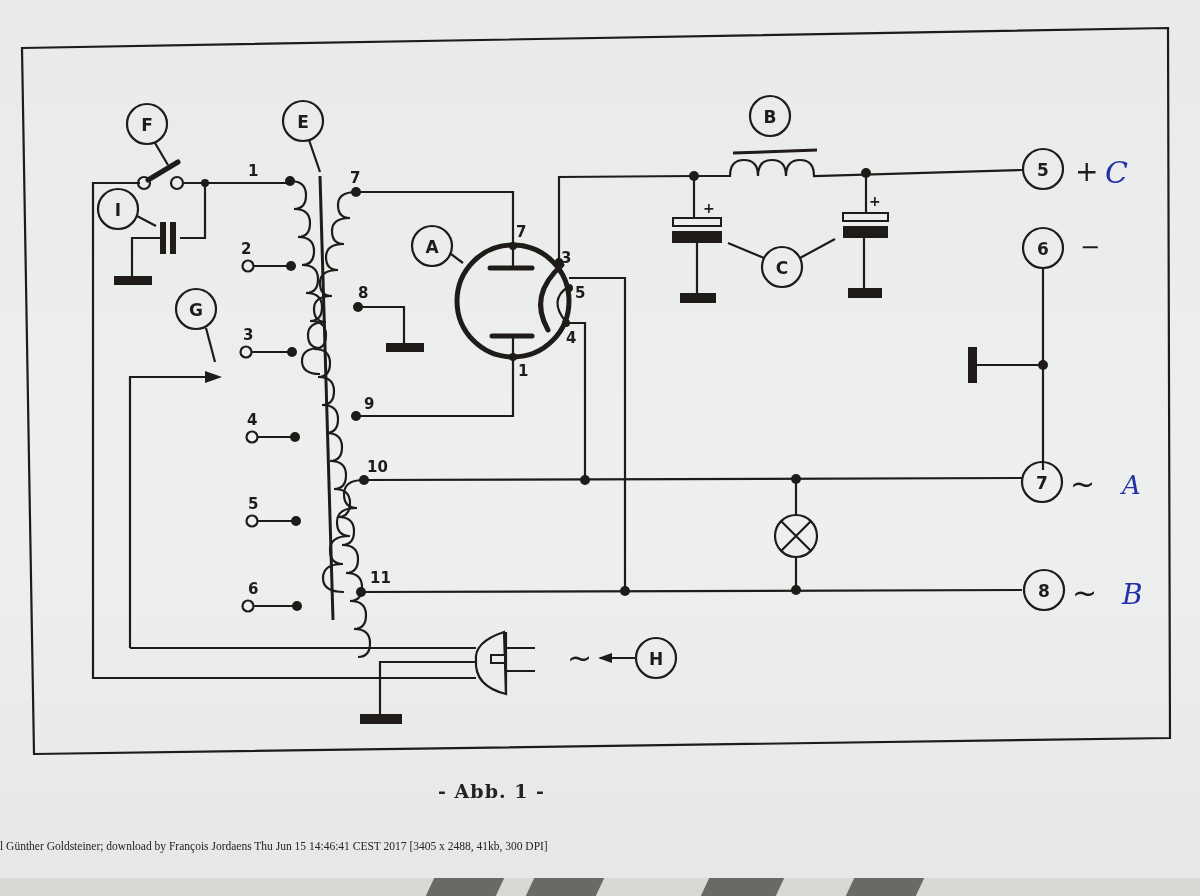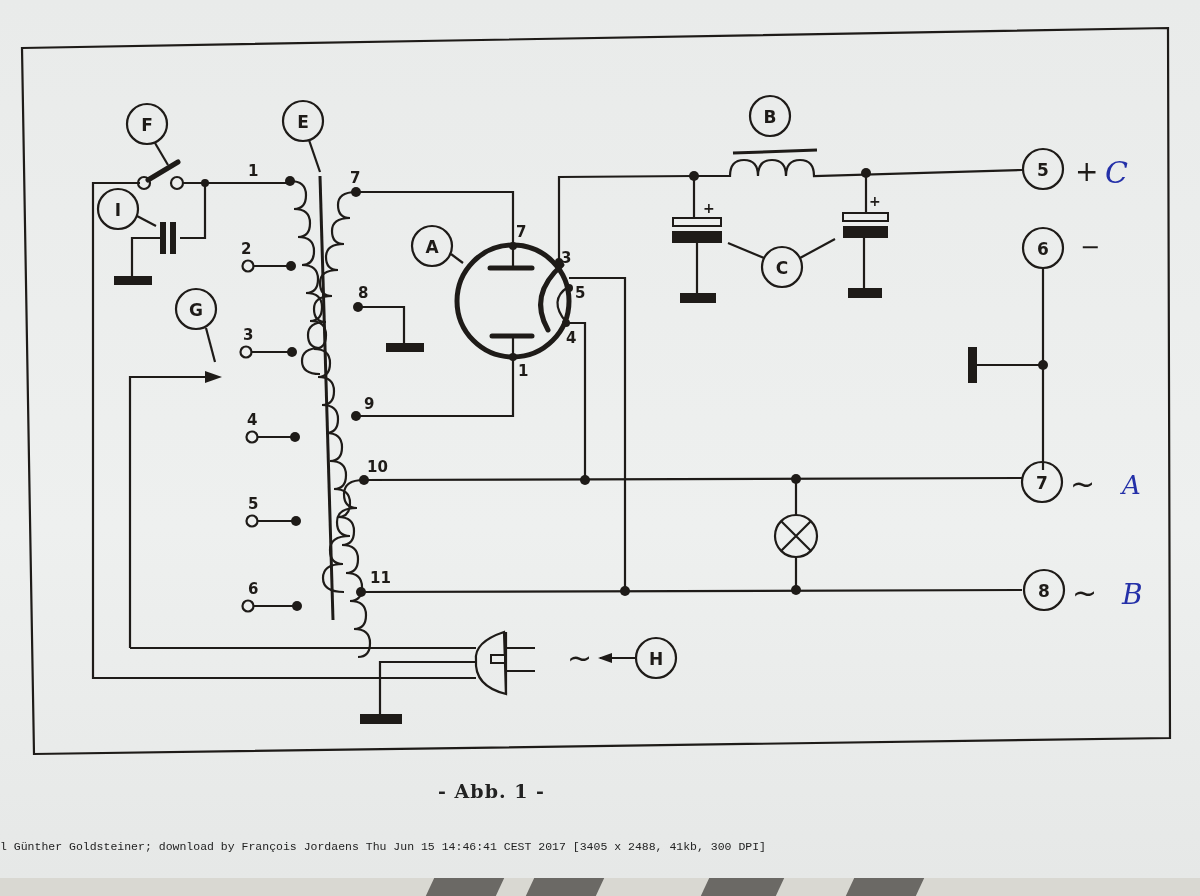--- a/index.html
+++ b/index.html
@@ -1,21 +1,21 @@
 <!DOCTYPE html>
 <html><head>
 <meta charset="utf-8">
 <style>
   html,body{margin:0;padding:0;}
   body{width:1200px;height:896px;overflow:hidden;background:#d9d8d2;position:relative;font-family:"DejaVu Sans",sans-serif;}
   .paper{position:absolute;left:0;top:0;width:1200px;height:878px;background:linear-gradient(180deg,#e9ebea 0%,#eef0ef 60%,#e6e8e7 100%);}
   .stripe{position:absolute;top:878px;height:18px;background:#6b6965;transform:skewX(-25deg);}
   svg.schem{position:absolute;left:0;top:0;}
   .caption{position:absolute;left:0;width:983px;top:780px;text-align:center;font-family:"DejaVu Serif",serif;font-weight:bold;font-size:19px;color:#222;letter-spacing:1px;}
-  .footer{position:absolute;left:0;top:840px;font-family:Liberation Mono, monospace;font-size:11.5px;color:#222;white-space:nowrap;text-align:right;}
+  .footer{position:absolute;left:0;top:840px;font-family:Liberation Serif, serif;font-size:11.5px;color:#222;white-space:nowrap;text-align:right;}
   .w{stroke:#1e1b18;stroke-width:2.2;fill:none;}
   .thick{stroke:#1e1b18;stroke-width:5;fill:none;stroke-linecap:round;}
   .dot{fill:#1e1b18;}
   .lbl{font-family:"DejaVu Sans",sans-serif;font-weight:bold;fill:#1e1b18;}
   .hand{font-family:"DejaVu Serif",serif;font-style:italic;fill:#2430a8;}
 </style>
 </head>
 <body>
 
 <div class="paper"></div>

